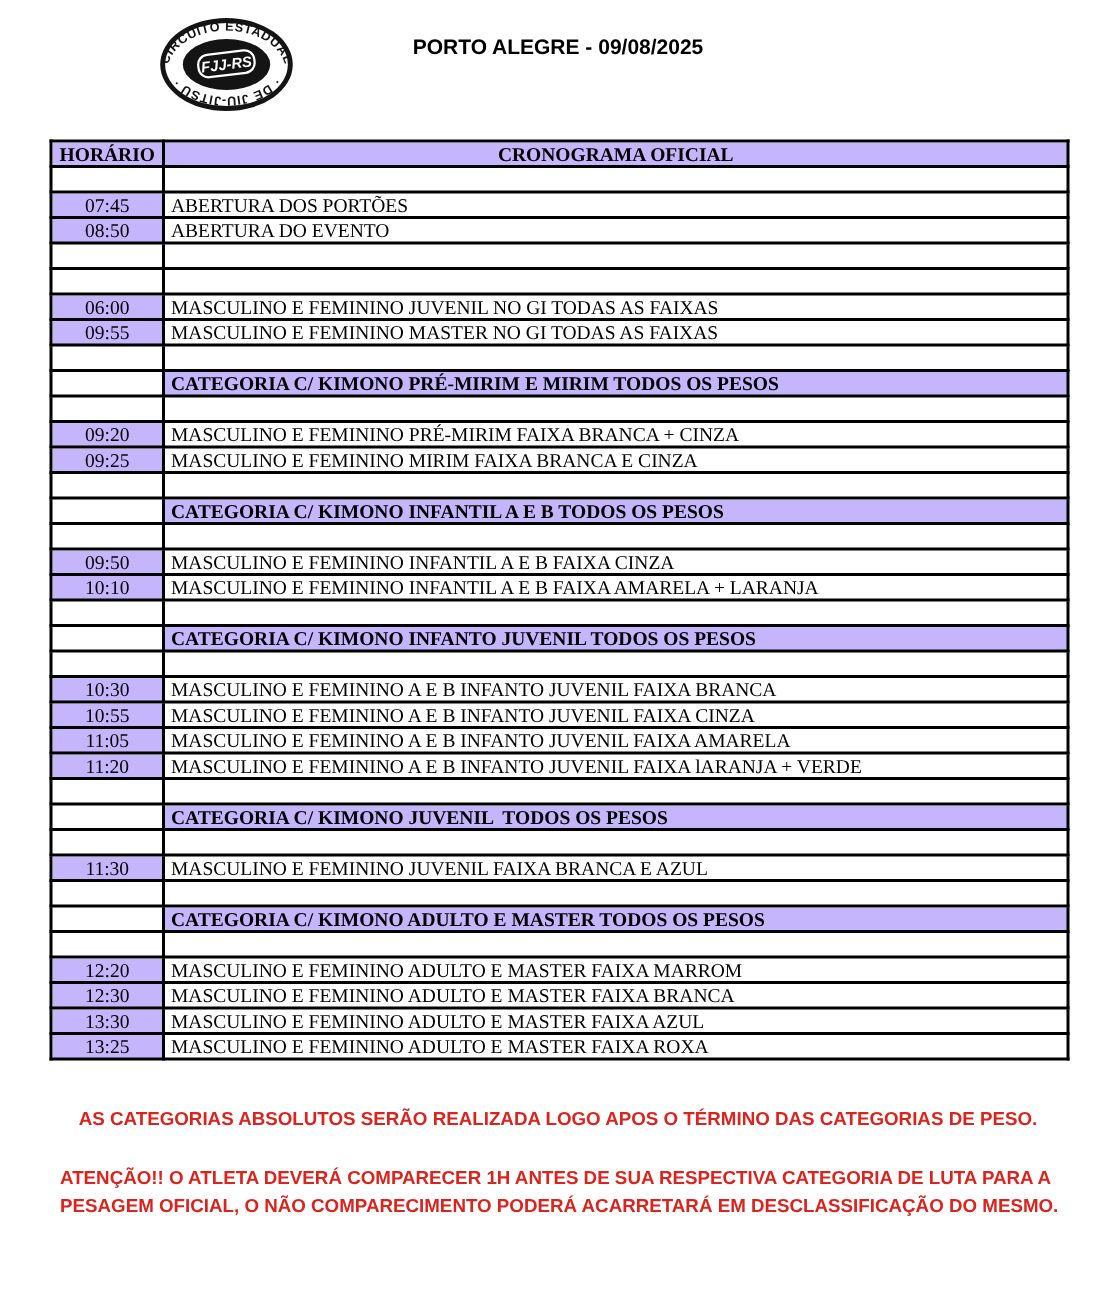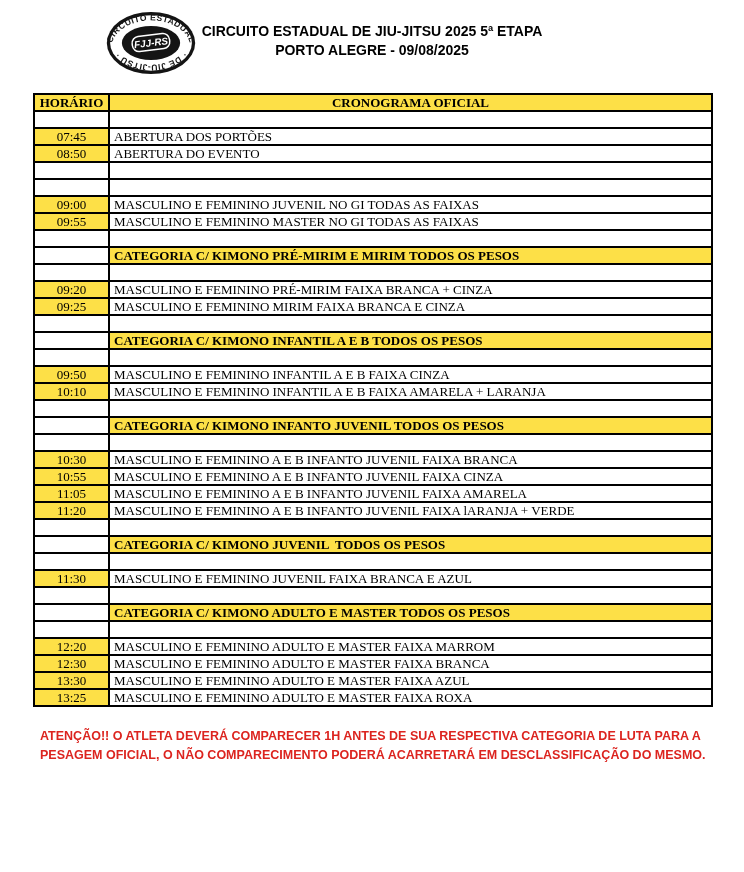--- a/index.html
+++ b/index.html
@@ -17,21 +17,21 @@
   table.schedule{
     border-collapse:collapse;table-layout:fixed;
     margin-left:33px;width:680px;
   }
   table.schedule td,table.schedule th{
     border:2px solid #000;height:15px;padding:0 4px;
     font-size:13px;line-height:15px;overflow:hidden;white-space:pre;
   }
   col.c-time{width:75px;}
   th.time,td.time{text-align:center;padding:0;}
-  td.grey,th.grey{background:#fde047;}
+  td.grey,th.grey{background:#c4b5fd;}
   th{font-weight:bold;font-size:13px;}
   td.section{font-weight:bold;text-align:center;}
   td.desc{text-align:left;}
   .notes{
     font-family:"Liberation Sans", sans-serif;font-weight:bold;color:#dc241f;
     font-size:12.5px;line-height:19px;
   }
   .note1{margin:30px 40px 0 40px;text-align:center;}
   .note2{margin:20px 38px 0 40px;text-align:left;}
 </style>
@@ -52,21 +52,20 @@
     </text>
     <text font-family="Liberation Sans, sans-serif" font-size="9" font-weight="bold" fill="#141414" letter-spacing="0.5">
       <textPath href="#arcBot" startOffset="50%" text-anchor="middle">· DE JIU-JITSU ·</textPath>
     </text>
     <g transform="rotate(-7 50 37)">
       <rect x="30" y="28.5" width="40" height="16" rx="7" fill="#141414" stroke="#ffffff" stroke-width="1.6"></rect>
       <text x="50" y="40.5" text-anchor="middle" font-family="Liberation Sans, sans-serif" font-size="10.5" font-style="italic" font-weight="bold" fill="#ffffff">FJJ-RS</text>
     </g>
   </svg>
   <div class="titles">
-    <div>CIRCUITO ESTADUAL DE JIU-JITSU 2025 5ª ETAPA</div>
     <div>PORTO ALEGRE - 09/08/2025</div>
   </div>
 </div>
 
 <table class="schedule">
   <colgroup>
       <col class="c-time">
       <col>
     </colgroup>
   <thead>
@@ -90,21 +89,21 @@
       </tr>
       <tr>
         <td class="time"></td>
         <td class="desc"></td>
       </tr>
       <tr>
         <td class="time"></td>
         <td class="desc"></td>
       </tr>
       <tr>
-        <td class="time grey">09:00</td>
+        <td class="time grey">06:00</td>
         <td class="desc">MASCULINO E FEMININO JUVENIL NO GI TODAS AS FAIXAS</td>
       </tr>
       <tr>
         <td class="time grey">09:55</td>
         <td class="desc">MASCULINO E FEMININO MASTER NO GI TODAS AS FAIXAS</td>
       </tr>
       <tr>
         <td class="time"></td>
         <td class="desc"></td>
       </tr>
@@ -213,14 +212,15 @@
         <td class="desc">MASCULINO E FEMININO ADULTO E MASTER FAIXA AZUL</td>
       </tr>
       <tr>
         <td class="time grey">13:25</td>
         <td class="desc">MASCULINO E FEMININO ADULTO E MASTER FAIXA ROXA</td>
       </tr>
     </tbody>
 </table>
 
 <div class="notes">
+  <p class="note1">AS CATEGORIAS ABSOLUTOS SERÃO REALIZADA LOGO APOS O TÉRMINO DAS CATEGORIAS DE PESO.</p>
   <p class="note2">ATENÇÃO!! O ATLETA DEVERÁ COMPARECER 1H ANTES DE SUA RESPECTIVA CATEGORIA DE LUTA PARA A PESAGEM OFICIAL, O NÃO COMPARECIMENTO PODERÁ ACARRETARÁ EM DESCLASSIFICAÇÃO DO MESMO.</p>
 </div>
 
 </body></html>

